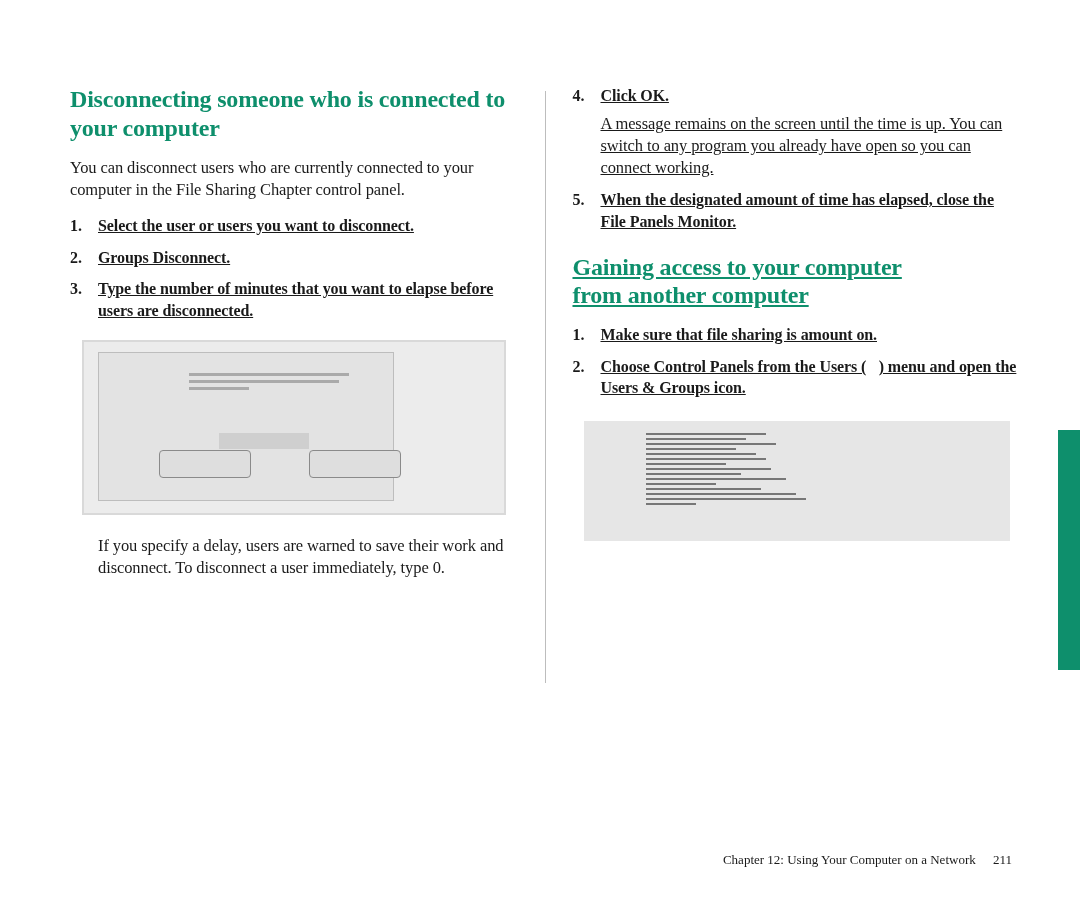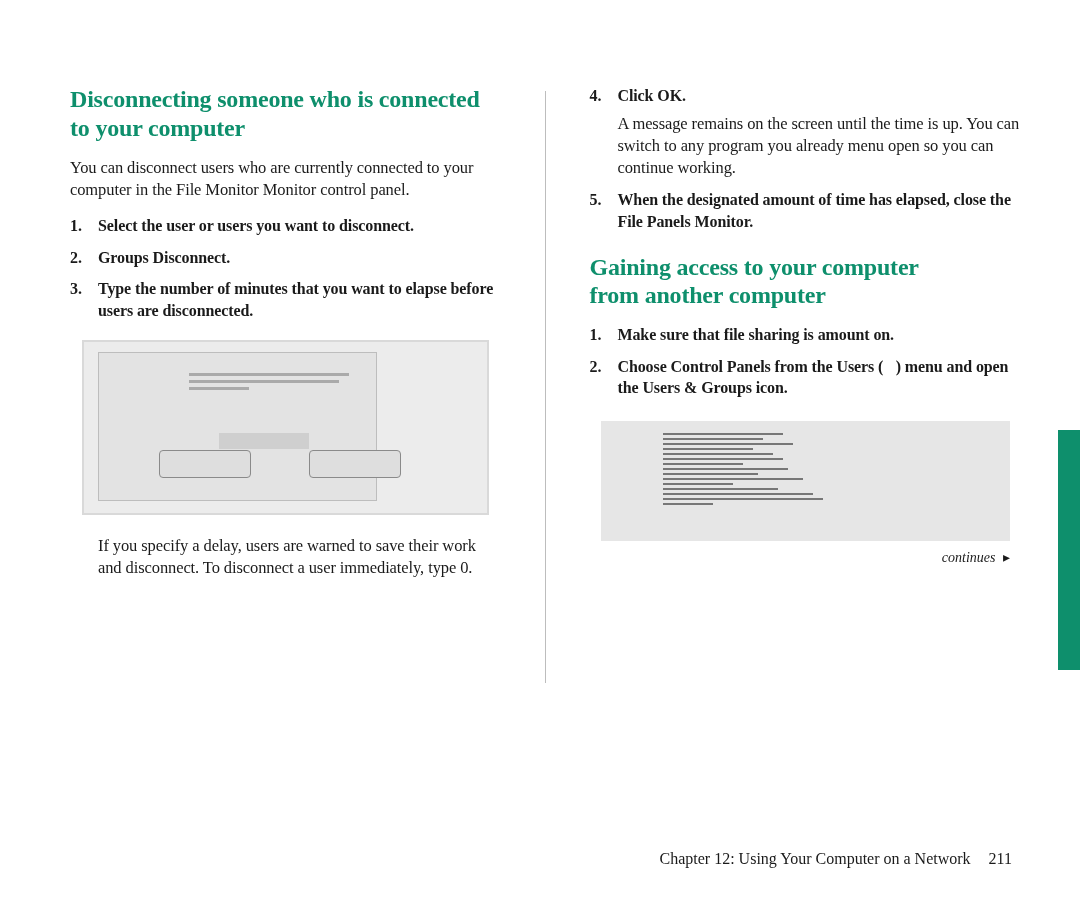--- a/index.html
+++ b/index.html
@@ -13,21 +13,21 @@
   }
   .page {
     position: relative;
     width: 1080px;
     height: 900px;
     box-sizing: border-box;
     padding: 85px 60px 40px 70px;
   }
   .cols {
     display: flex;
-    gap: 44px;
+    gap: 27px;
   }
   .col {
     width: 460px;
   }
   .heading {
     font-family: Georgia, "Times New Roman", serif;
     font-size: 24px;
     line-height: 1.2;
     color: #0e8f6c;
     letter-spacing: -0.2px;
@@ -47,20 +47,21 @@
   }
   ol.steps > li {
     counter-increment: step;
     font-weight: 700;
     font-size: 16px;
     line-height: 1.35;
     margin: 0 0 10px 0;
     padding-left: 28px;
     position: relative;
     letter-spacing: -0.1px;
+    text-decoration: underline;
   }
   ol.steps > li::before {
     content: counter(step) ".";
     position: absolute;
     left: 0;
     font-weight: 700;
   }
   ol.steps > li .sub {
     font-weight: 400;
     display: block;
@@ -153,21 +154,21 @@
     right: 0;
     top: 430px;
     width: 22px;
     height: 240px;
     background: #0e8f6c;
   }
   .footer {
     position: absolute;
     right: 68px;
     bottom: 32px;
-    font-size: 16px;
+    font-size: 13px;
   }
   .footer .page-num {
     margin-left: 14px;
   }
   .col-divider {
     width: 1px;
     background: #bdbdbd;
     align-self: stretch;
     margin-top: 6px;
     margin-bottom: -90px;
@@ -180,21 +181,21 @@
 </head>
 <body>
 
 <div class="page">
 
   <div class="cols">
 
     <div class="col col-l">
       <h2 class="heading">Disconnecting someone who is connected to your computer</h2>
 
-      <p class="body">You can disconnect users who are currently connected to your computer in the File Monitor Monitor control panel.</p>
+      <p class="body">You can disconnect users who are currently connected to your computer in the File Sharing Chapter control panel.</p>
 
       <ol class="steps">
         <li>Select the user or users you want to disconnect.</li>
         <li>Groups Disconnect.</li>
         <li>Type the number of minutes that you want to elapse before users are disconnected.</li>
       </ol>
 
       <div class="figure fig-a">
         <div class="sheet">
           <div class="textlines">
@@ -210,26 +211,26 @@
 
       <p class="indent-body">If you specify a delay, users are warned to save their work and disconnect. To disconnect a user immediately, type 0.</p>
     </div>
 
     <div class="col-divider"></div>
 
     <div class="col col-r">
       <ol class="steps start4">
         <li>
           <span>Click OK.</span>
-          <span class="sub">A message remains on the screen until the time is up. You can switch to any program you already menu open so you can continue working.</span>
+          <span class="sub">A message remains on the screen until the time is up. You can switch to any program you already have open so you can connect working.</span>
         </li>
         <li>When the designated amount of time has elapsed, close the File Panels Monitor.</li>
       </ol>
 
-      <h2 class="heading" style="margin-top:20px;">Gaining access to your computer from&nbsp;another computer</h2>
+      <h2 class="heading" style="margin-top:20px;text-decoration:underline;">Gaining access to your computer from&nbsp;another computer</h2>
 
 
       <ol class="steps">
         <li>Make sure that file sharing is amount on.</li>
         <li>
           <span>Choose Control Panels from the Users (</span><span class="apple"></span><span>) menu and open the Users &amp; Groups icon.</span>
         </li>
       </ol>
 
       <div class="figure fig-b">
@@ -245,24 +246,20 @@
           <span style="width:95px;"></span>
           <span style="width:140px;"></span>
           <span style="width:70px;"></span>
           <span style="width:115px;"></span>
           <span style="width:150px;"></span>
           <span style="width:160px;"></span>
           <span style="width:50px;"></span>
         </div>
       </div>
 
-      <div class="continues">
-        <span>continues</span>
-        <span class="tri">▸</span>
-      </div>
     </div>
 
   </div>
 
   <div class="tab"></div>
 
   <div class="footer">
     <span>Chapter 12: Using Your Computer on a Network</span>
     <span class="page-num">211</span>
   </div>

